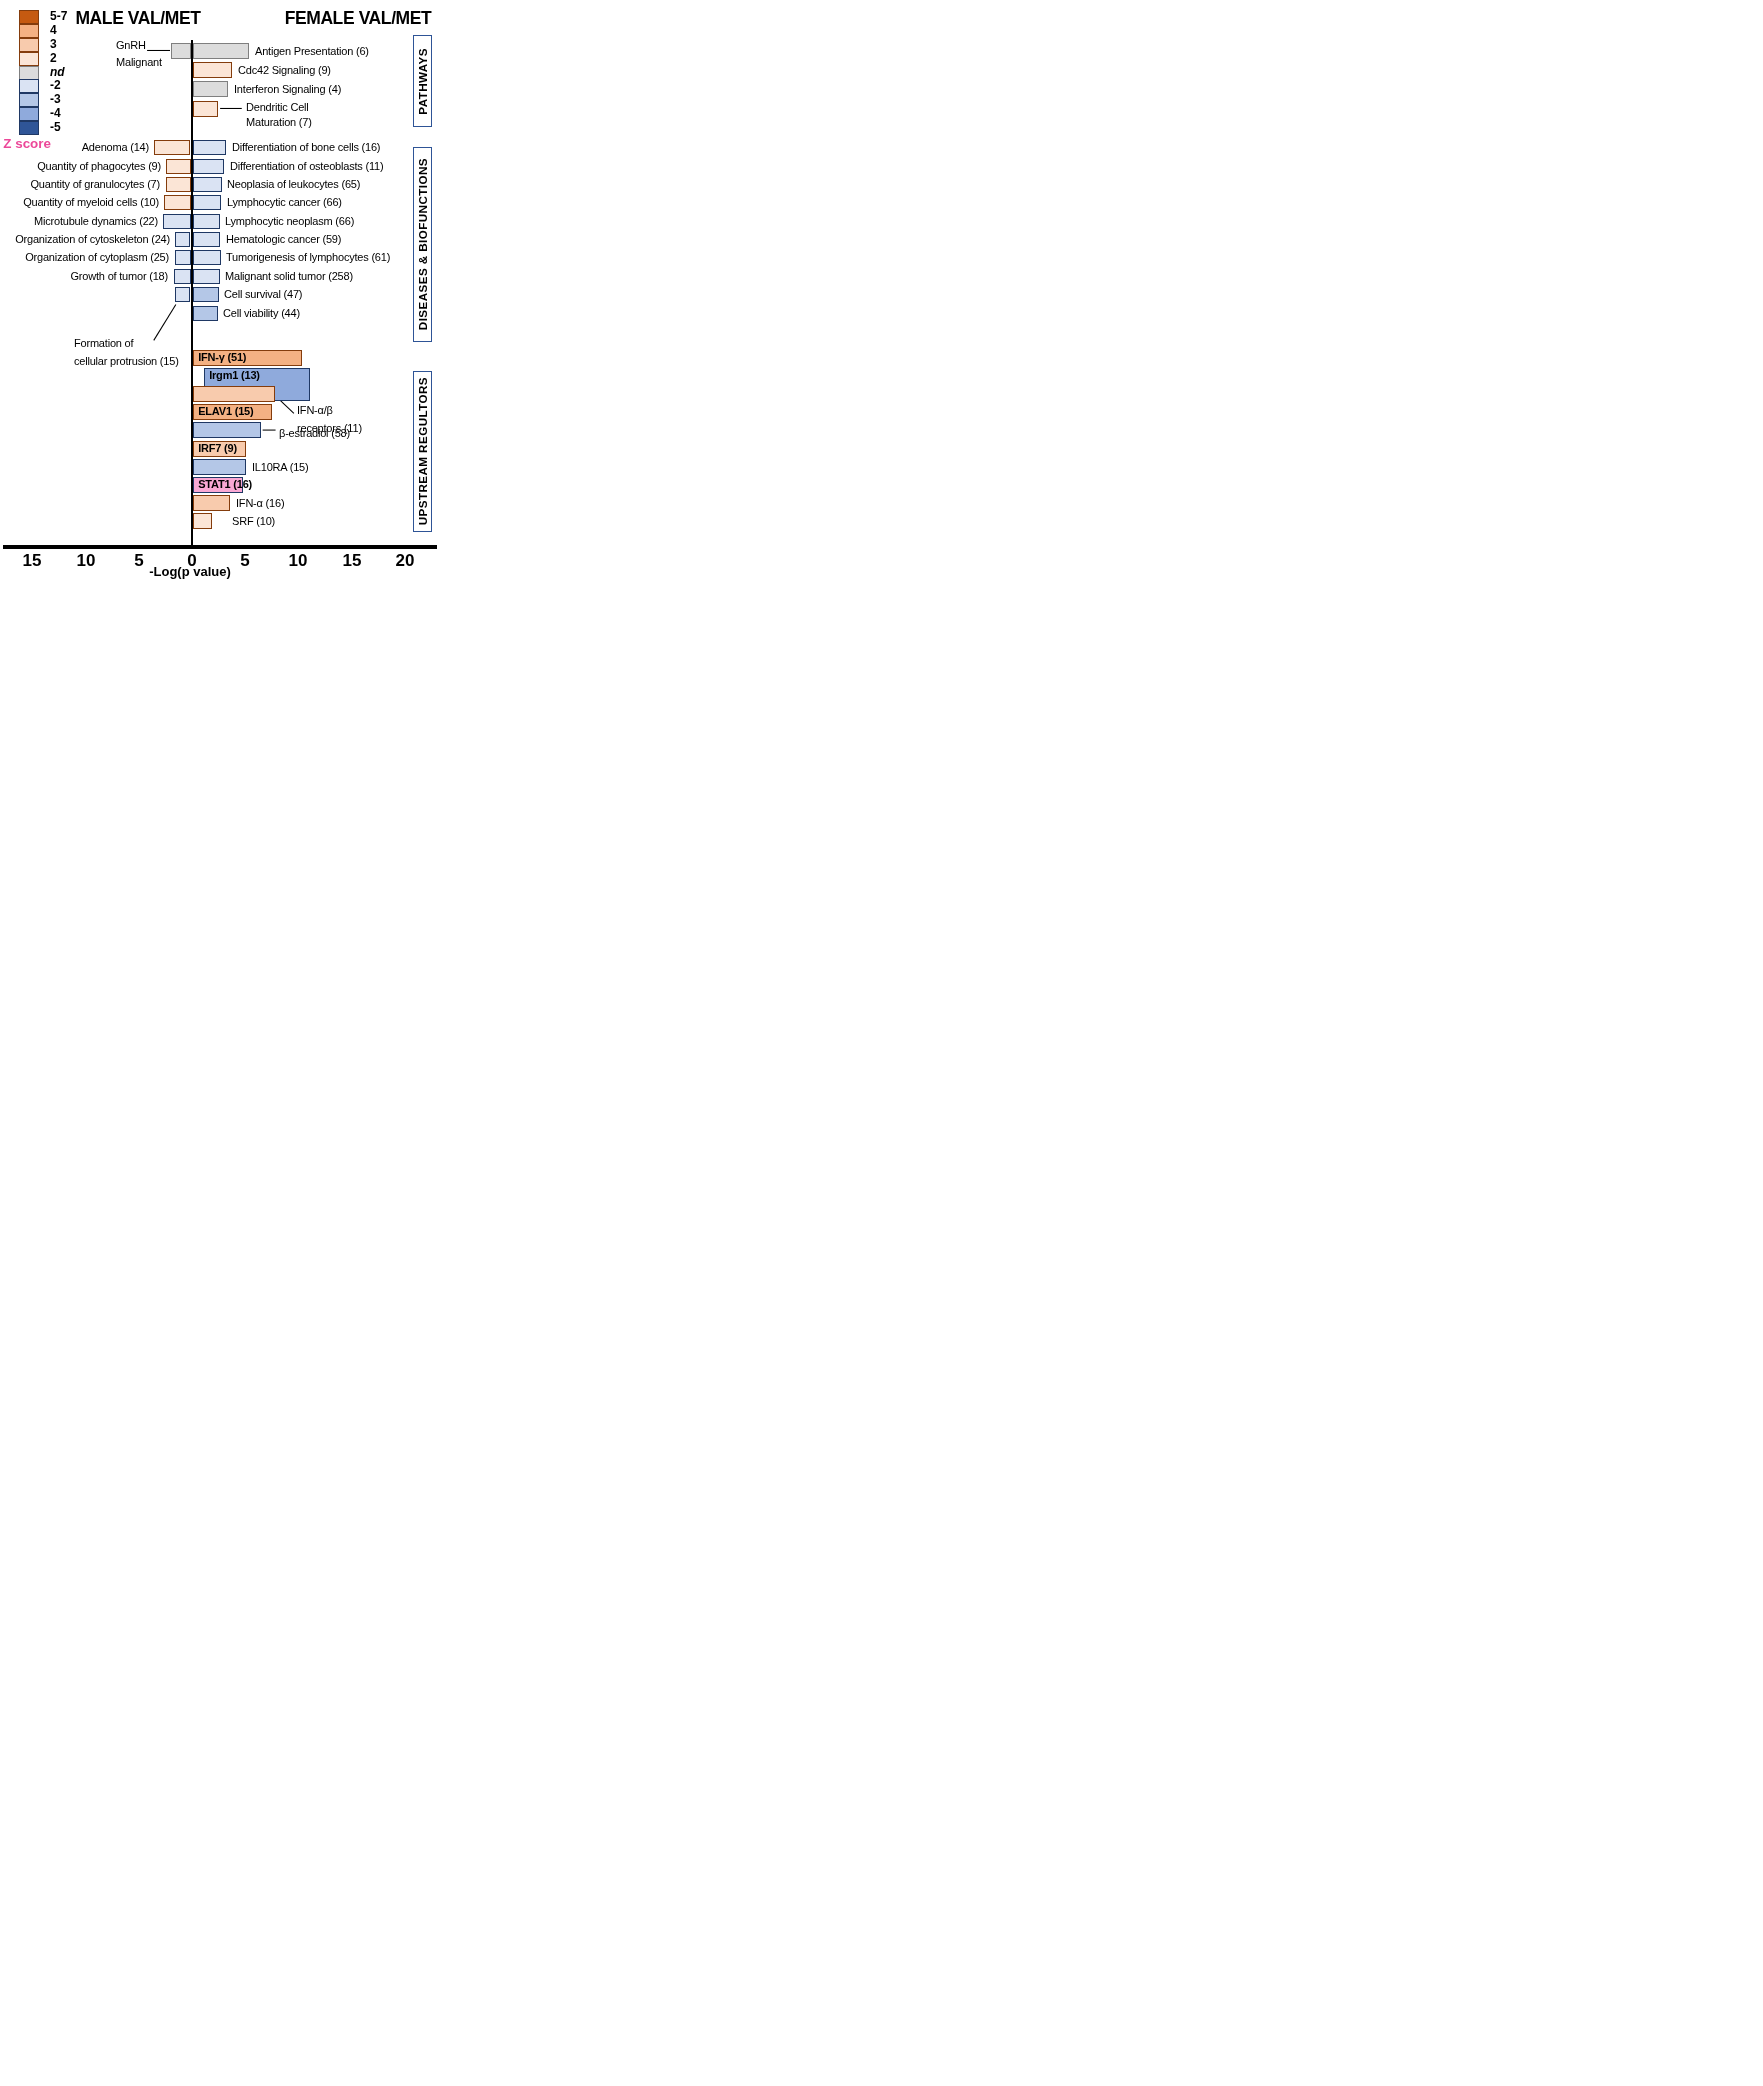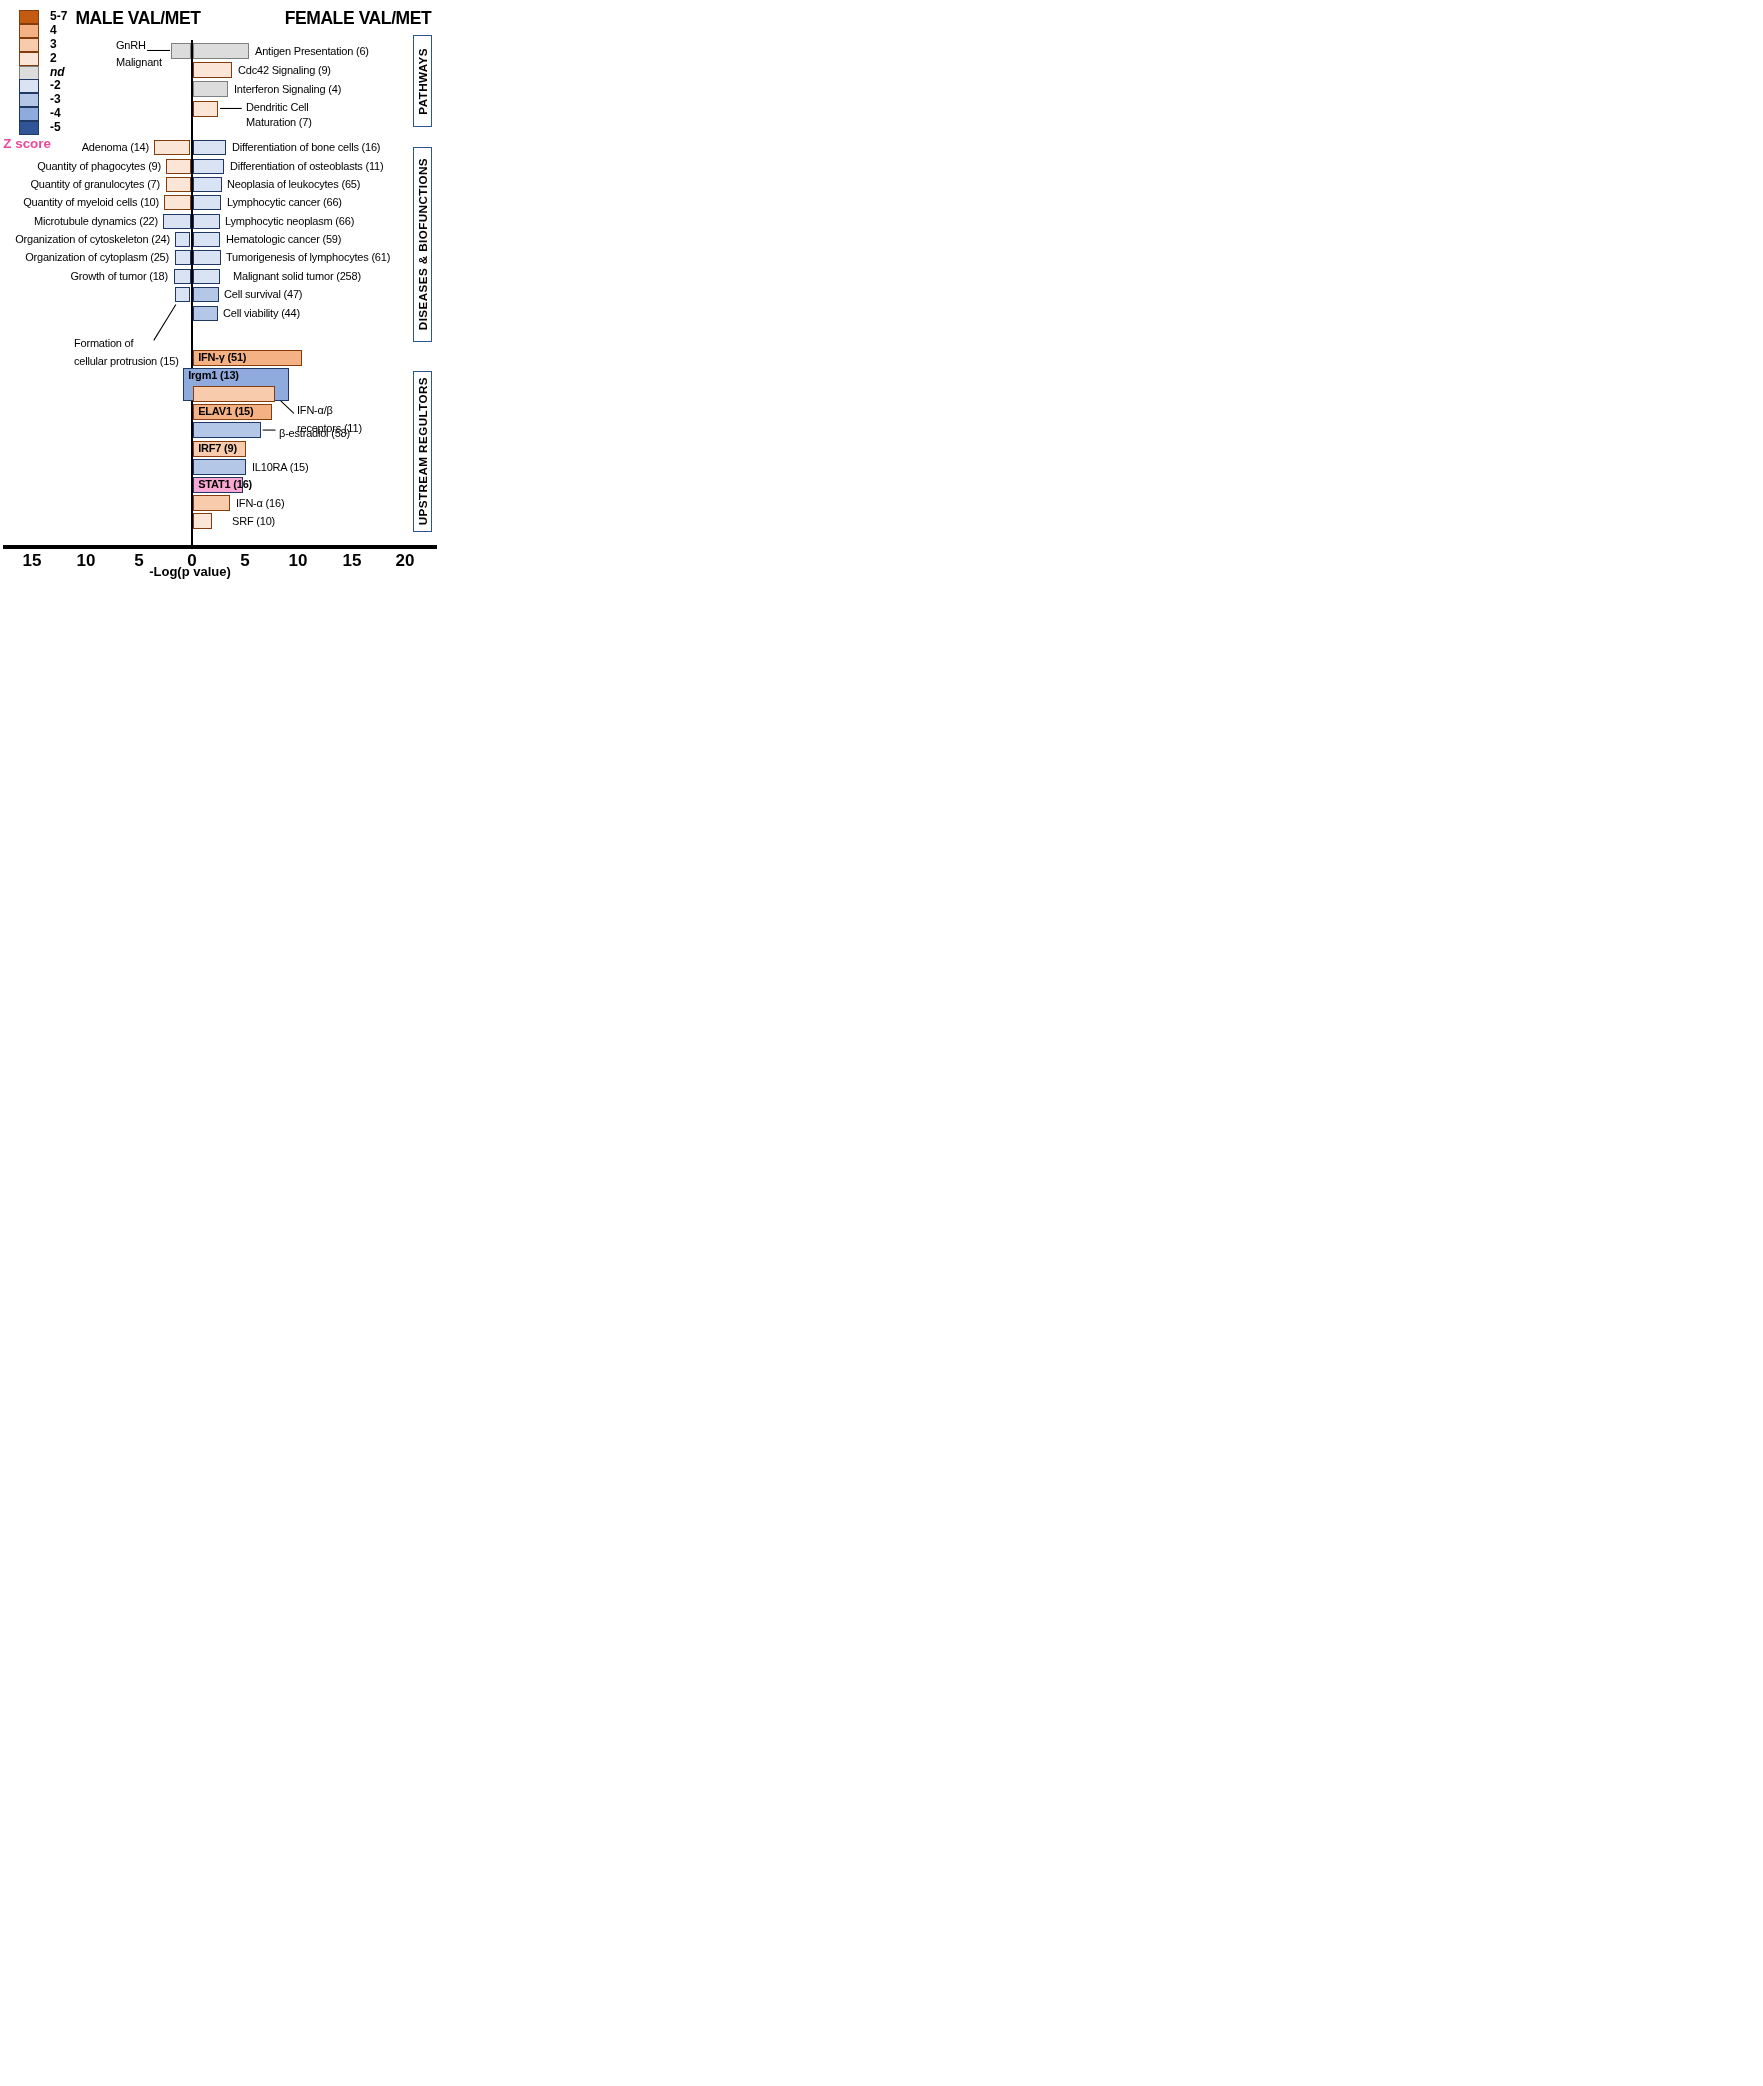--- a/index.html
+++ b/index.html
@@ -131,29 +131,29 @@
       <div class="lbl" style="left: 227px; top: 177px; height: 15.4px; line-height: 15.4px; text-align: center;">Neoplasia of leukocytes (65)</div>
       <div class="bar" style="left: 193px; top: 195px; width: 28px; height: 15.4px; background: rgb(218, 227, 243); border-color: rgb(31, 56, 100);"></div>
       <div class="lbl" style="left: 227px; top: 195px; height: 15.4px; line-height: 15.4px;">Lymphocytic cancer (66)</div>
       <div class="bar" style="left: 193px; top: 214px; width: 27px; height: 15.4px; background: rgb(218, 227, 243); border-color: rgb(31, 56, 100);"></div>
       <div class="lbl" style="left: 225px; top: 214px; height: 15.4px; line-height: 15.4px;">Lymphocytic neoplasm (66)</div>
       <div class="bar" style="left: 193px; top: 232px; width: 27px; height: 15.4px; background: rgb(218, 227, 243); border-color: rgb(31, 56, 100);"></div>
       <div class="lbl" style="left: 226px; top: 232px; height: 15.4px; line-height: 15.4px;">Hematologic cancer (59)</div>
       <div class="bar" style="left: 193px; top: 250px; width: 27.5px; height: 15.4px; background: rgb(218, 227, 243); border-color: rgb(31, 56, 100);"></div>
       <div class="lbl" style="left: 226px; top: 250px; height: 15.4px; line-height: 15.4px;">Tumorigenesis of lymphocytes (61)</div>
       <div class="bar" style="left: 193px; top: 269px; width: 27px; height: 15.4px; background: rgb(218, 227, 243); border-color: rgb(31, 56, 100);"></div>
-      <div class="lbl" style="left: 233px; top: 269px; height: 15.4px; line-height: 15.4px;">Malignant solid tumor (258)</div>
+      <div class="lbl" style="left: 225px; top: 269px; height: 15.4px; line-height: 15.4px;">Malignant solid tumor (258)</div>
       <div class="bar" style="left: 193px; top: 287px; width: 25.5px; height: 15.4px; background: rgb(180, 199, 231); border-color: rgb(31, 56, 100);"></div>
       <div class="lbl" style="left: 224px; top: 287px; height: 15.4px; line-height: 15.4px;">Cell survival (47)</div>
       <div class="bar" style="left: 193px; top: 306px; width: 24.6px; height: 15.4px; background: rgb(180, 199, 231); border-color: rgb(31, 56, 100);"></div>
       <div class="lbl" style="left: 223px; top: 306px; height: 15.4px; line-height: 15.4px;">Cell viability (44)</div>
       <div class="bar" style="left: 193px; top: 350px; width: 109px; height: 16px; background: rgb(244, 177, 131); border-color: rgb(132, 60, 12);">
         <span class="inlbl" style="line-height: 13.8px;">IFN-γ (51)</span>
       </div>
-      <div class="bar" style="left: 183px; top: 368px; width: 106px; height: 33px; background: rgb(143, 170, 220); border-color: rgb(31, 56, 100);">
+      <div class="bar" style="left: 204px; top: 368px; width: 106px; height: 33px; background: rgb(143, 170, 220); border-color: rgb(31, 56, 100);">
         <span class="inlbl" style="line-height: 13.8px;">Irgm1 (13)</span>
       </div>
       <div class="bar" style="left: 193px; top: 386px; width: 82px; height: 16px; background: rgb(248, 203, 173); border-color: rgb(132, 60, 12);"></div>
       <div class="lbl" style="left: 297px; top: 402px; line-height: 17.5px; text-align: left;">
         <div>IFN-α/β</div>
         <div>receptors (11)</div>
       </div>
       <div class="bar" style="left: 193px; top: 404px; width: 79px; height: 16px; background: rgb(244, 177, 131); border-color: rgb(132, 60, 12);">
         <span class="inlbl" style="line-height: 13.8px;">ELAV1 (15)</span>
       </div>

